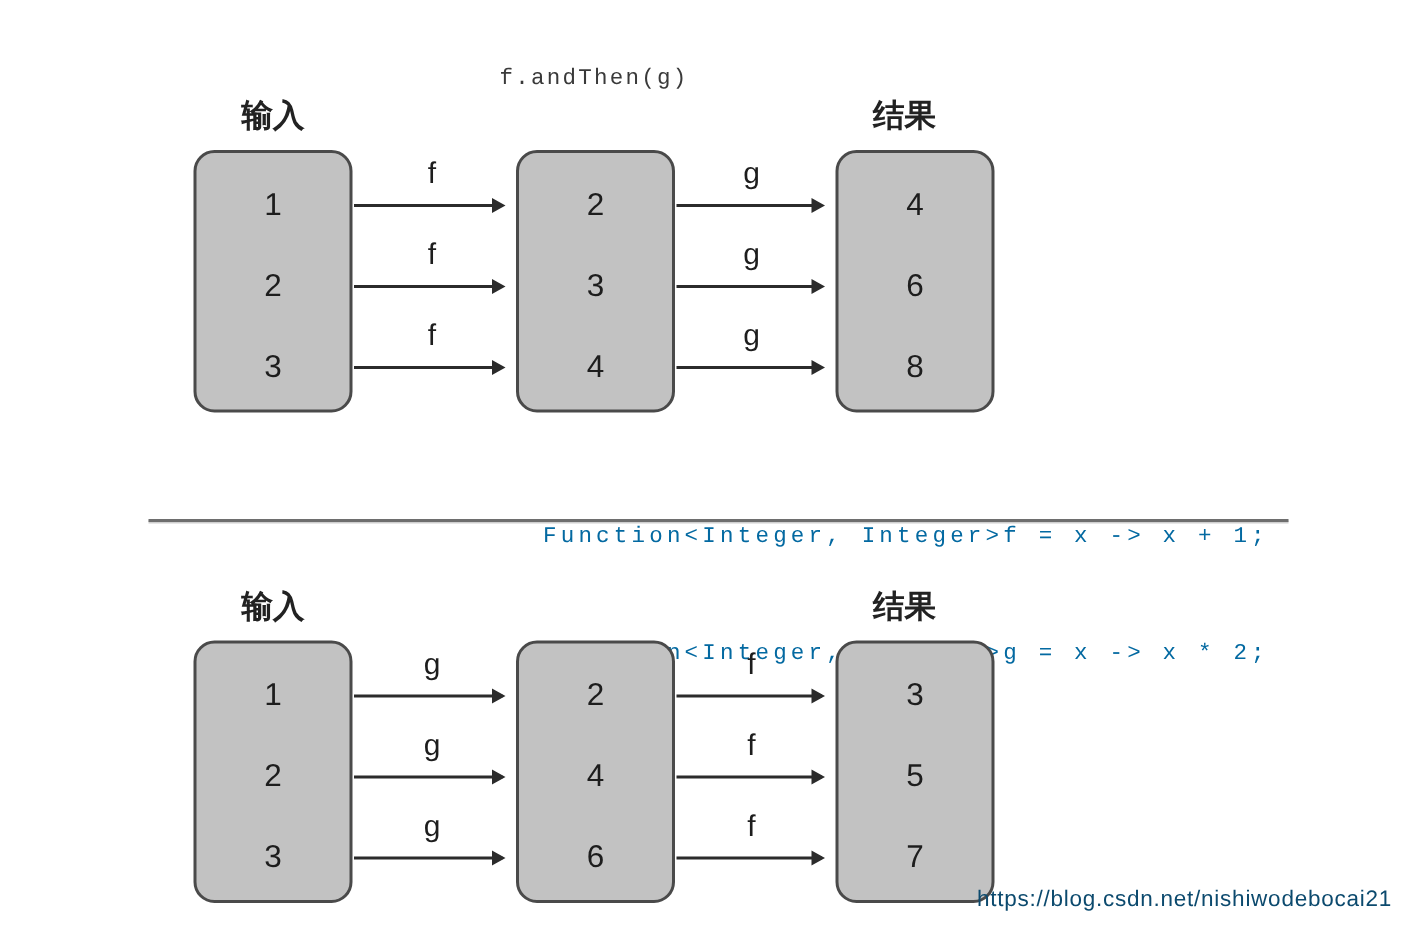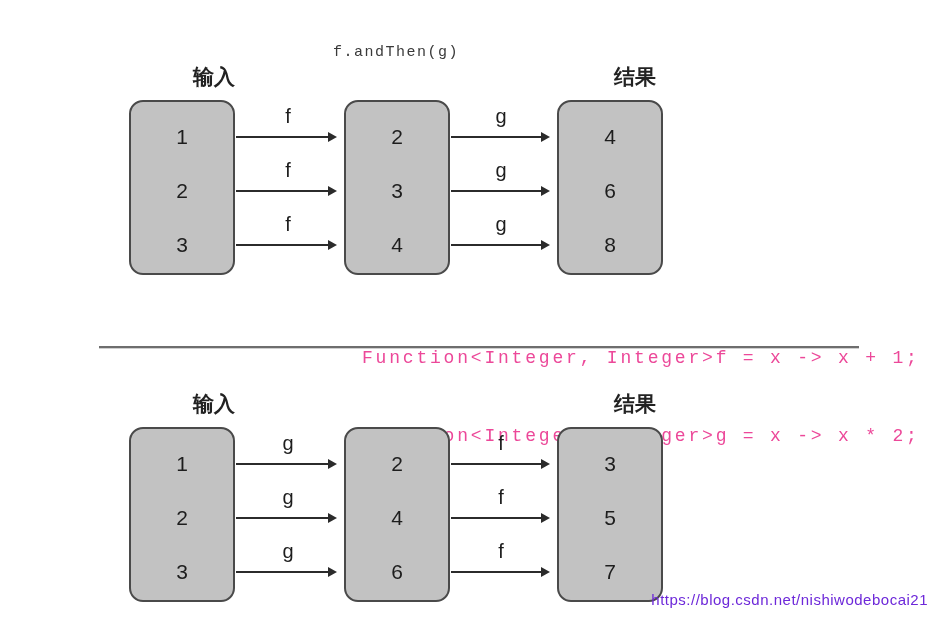--- a/index.html
+++ b/index.html
@@ -9,21 +9,21 @@
   }
   .diagram{position:absolute;left:0;width:938px;height:300px;}
   .d1{top:0;}
   .d2{top:327px;}
   .dg-title{
     position:absolute;left:126px;width:540px;top:44px;text-align:center;
     font-family:"Liberation Mono","DejaVu Sans Mono",monospace;
     font-size:15px;letter-spacing:1.5px;color:#3a3a3a;
   }
   .col-label{
-    position:absolute;top:63px;width:106px;text-align:right;
+    position:absolute;top:63px;width:106px;text-align:center;
     font-family:"DejaVu Serif",serif;font-weight:bold;font-size:21px;color:#222;
   }
   .label-left{left:129px;}
   .label-right{left:550px;}
   .box{
     position:absolute;top:100px;width:102px;height:171px;
     background:#c2c2c2;border:2px solid #4a4a4a;border-radius:14px;
   }
   .bx-l{left:129px;}
   .bx-m{left:344px;}
@@ -50,30 +50,30 @@
     font-size:20px;line-height:24px;color:#1d1d1d;
   }
   .al-g1{left:234px;}
   .al-g2{left:447px;}
   .al-r1{top:104px;}
   .al-r2{top:158px;}
   .al-r3{top:212px;}
   .code{
     position:absolute;left:362px;top:293px;
     font-family:"Liberation Mono","DejaVu Sans Mono",monospace;
-    font-size:18px;letter-spacing:2.8px;line-height:26px;color:#ec4899;
+    font-size:15px;letter-spacing:2.8px;line-height:26px;color:#0369a1;
     white-space:pre;
   }
   .divider{
     position:absolute;left:99px;top:346px;width:760px;height:2px;
     background:#6e6e6e;box-shadow:0 1px 0 #cfcfcf;
   }
   .watermark{
     position:absolute;right:10px;top:591px;
-    font-size:15px;letter-spacing:0.5px;color:#6d28d9;
+    font-size:15px;letter-spacing:0.5px;color:#0c4a6e;
   }
 </style>
 </head>
 <body>
 
 <div class="canvas">
 
   <section class="diagram d1">
     <div class="dg-title">f.andThen(g)</div>
     <div class="col-label label-left">输入</div>

